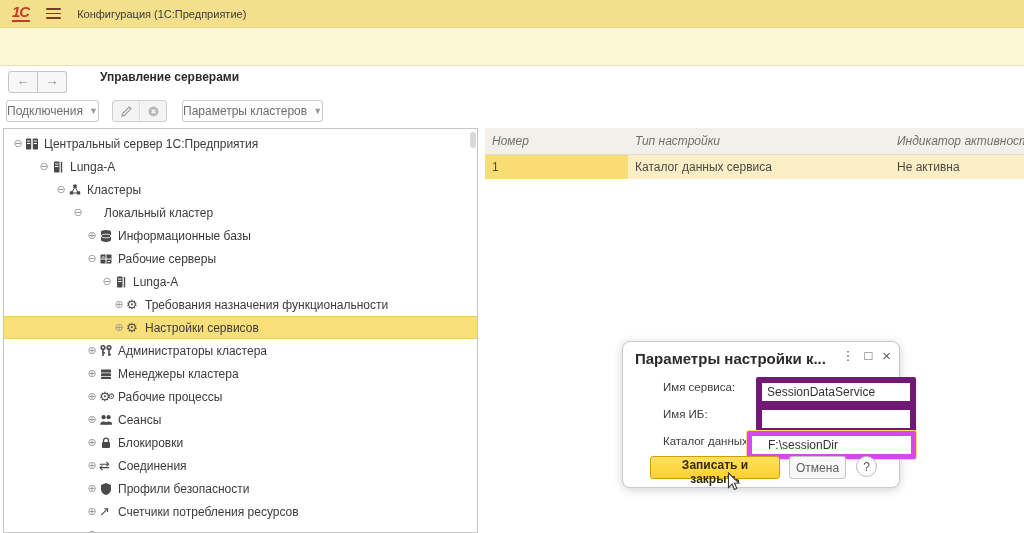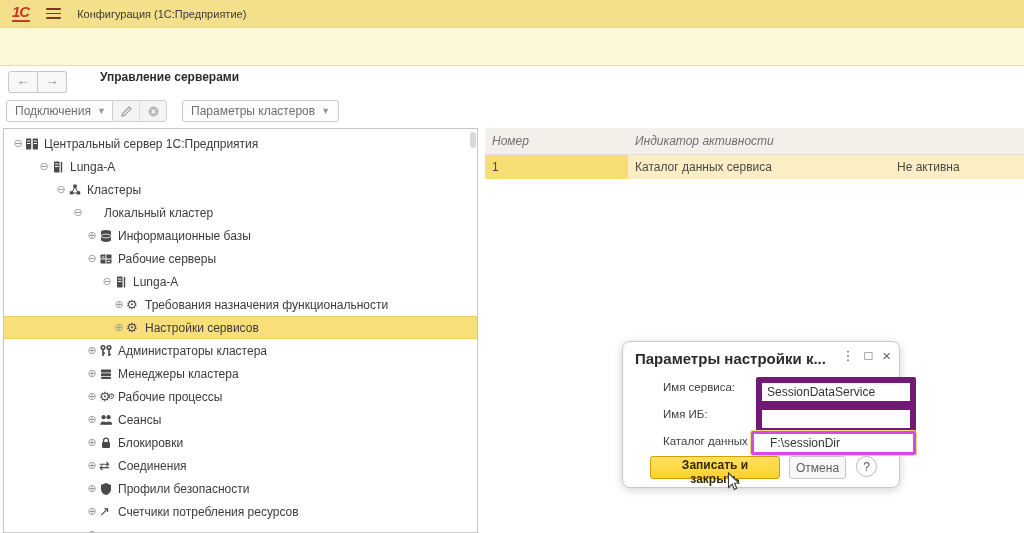--- a/index.html
+++ b/index.html
@@ -22,21 +22,21 @@
   .navrow{position:absolute;left:0;top:66px;width:1024px;height:30px;}
   .navbtns{position:absolute;left:8px;top:5px;display:flex;}
   .navbtn{width:28px;height:20px;border:1px solid #c6c6c6;background:#f7f7f7;color:#8a8a8a;
     font-size:13px;line-height:18px;text-align:center;cursor:pointer;}
   .navbtn:first-child{border-radius:3px 0 0 3px;}
   .navbtn:last-child{border-radius:0 3px 3px 0;border-left:none;}
   .page-title{position:absolute;left:100px;top:4px;font-size:12px;font-weight:bold;color:#2b2b2b;}
   
   .toolrow{position:absolute;left:0;top:98px;width:1024px;height:28px;}
   .tbtn{position:absolute;top:2px;height:22px;border:1px solid #c9c9c9;border-radius:3px;background:#fdfdfd;
-    font-size:12px;color:#6e6e6e;display:flex;align-items:center;padding:0 8px;cursor:pointer;box-sizing:border-box;}
+    font-size:12px;color:#6e6e6e;display:flex;align-items:center;padding:0 0;cursor:pointer;box-sizing:border-box;}
   .caret{font-size:9px;color:#9a9a9a;margin-left:6px;}
   .icon-pair{position:absolute;left:112px;top:2px;display:flex;border:1px solid #cfcfcf;border-radius:3px;background:#f4f4f4;height:22px;box-sizing:border-box;}
   .icon-cell{width:26px;display:flex;align-items:center;justify-content:center;cursor:pointer;}
   .icon-cell + .icon-cell{border-left:1px solid #dddddd;}
   
   .tree-panel{position:absolute;left:3px;top:128px;width:475px;height:405px;
     border:1px solid #c6c6c6;background:#ffffff;box-sizing:border-box;overflow:hidden;}
   .tree-row{position:absolute;left:0;width:100%;height:23px;display:flex;align-items:center;box-sizing:border-box;cursor:pointer;}
   .tree-row.selected{background:#f8df79;border-top:1px solid #e8cf6a;border-bottom:1px solid #e8cf6a;}
   .expand{width:14px;font-size:11px;color:#9a9a9a;text-align:center;flex:0 0 14px;}
@@ -53,21 +53,21 @@
   
   .dialog{position:absolute;left:622px;top:341px;width:278px;height:147px;background:#ffffff;
     border:1px solid #c9c9c9;border-radius:8px;box-shadow:0 2px 10px rgba(0,0,0,.18);box-sizing:border-box;}
   .dlg-title{position:absolute;left:12px;top:8px;font-size:15px;font-weight:bold;color:#2b2b2b;white-space:nowrap;}
   .dlg-controls{position:absolute;right:8px;top:7px;display:flex;align-items:center;gap:10px;color:#5f5f5f;}
   .dlg-ctl{font-size:13px;cursor:pointer;line-height:14px;}
   .dlg-row{position:absolute;left:0;width:100%;height:22px;margin-left:28px;}
   .dlg-label{position:absolute;left:12px;top:0;line-height:22px;font-size:11.5px;color:#3d3d3d;white-space:nowrap;}
   .dlg-input{position:absolute;right:11px;top:1px;width:138px;height:18px;border:6px solid #701a75;border-radius:2px;
     font-family:"Liberation Sans","DejaVu Sans",sans-serif;font-size:12px;color:#333;padding:0 5px;box-sizing:content-box;}
-  .dlg-input.focused{border:3px solid #d946ef;box-shadow:0 0 0 1px #f3dc7c;padding-left:16px;}
+  .dlg-input.focused{border:5px solid #d946ef;box-shadow:0 0 0 1px #f3dc7c;padding-left:16px;}
   .dlg-buttons{position:absolute;left:0;top:114px;width:100%;height:24px;}
   .btn-save{position:absolute;left:27px;top:0;width:130px;height:23px;
     background:linear-gradient(#ffe060,#ffd12e);border:1px solid #d19f02;border-radius:3px;
     font-size:12px;font-weight:bold;color:#332a00;cursor:pointer;font-family:inherit;}
   .btn-cancel{position:absolute;left:166px;top:0;width:57px;height:23px;background:#f7f7f7;
     border:1px solid #c6c6c6;border-radius:3px;font-size:12px;color:#5f5f5f;cursor:pointer;font-family:inherit;}
   .btn-help{position:absolute;left:233px;top:0;width:21px;height:21px;border-radius:50%;background:#fdfdfd;
     border:1px solid #b9b9b9;font-size:12px;color:#555;cursor:pointer;font-family:inherit;line-height:18px;text-align:center;padding:0;}
   .cursor{position:absolute;left:727px;top:472px;z-index:50;pointer-events:none;}
 </style>
@@ -319,20 +319,21 @@
       <span class="ticon">
         <span class="char-icon">▬</span>
       </span>
       <span class="tlabel"></span>
     </div>
   </div>
 
 <div class="table-panel" id="table-panel">
     <div class="thead">
       <div class="th" style="width: 143px;">Номер</div>
+      <div class="th" style="width: 262px;">Тип настройки</div>
       <div class="th" style="width: auto; flex: 1 1 0%;">Индикатор активности</div>
     </div>
     <div class="trow">
       <div class="td" style="width: 143px; background: rgb(248, 221, 116);">1</div>
       <div class="td" style="width: 262px; background: rgb(251, 238, 196);">Каталог данных сервиса</div>
       <div class="td" style="width: auto; flex: 1 1 0%; background: rgb(251, 238, 196);">Не активна</div>
     </div>
   </div>
 
 <div class="dialog">

